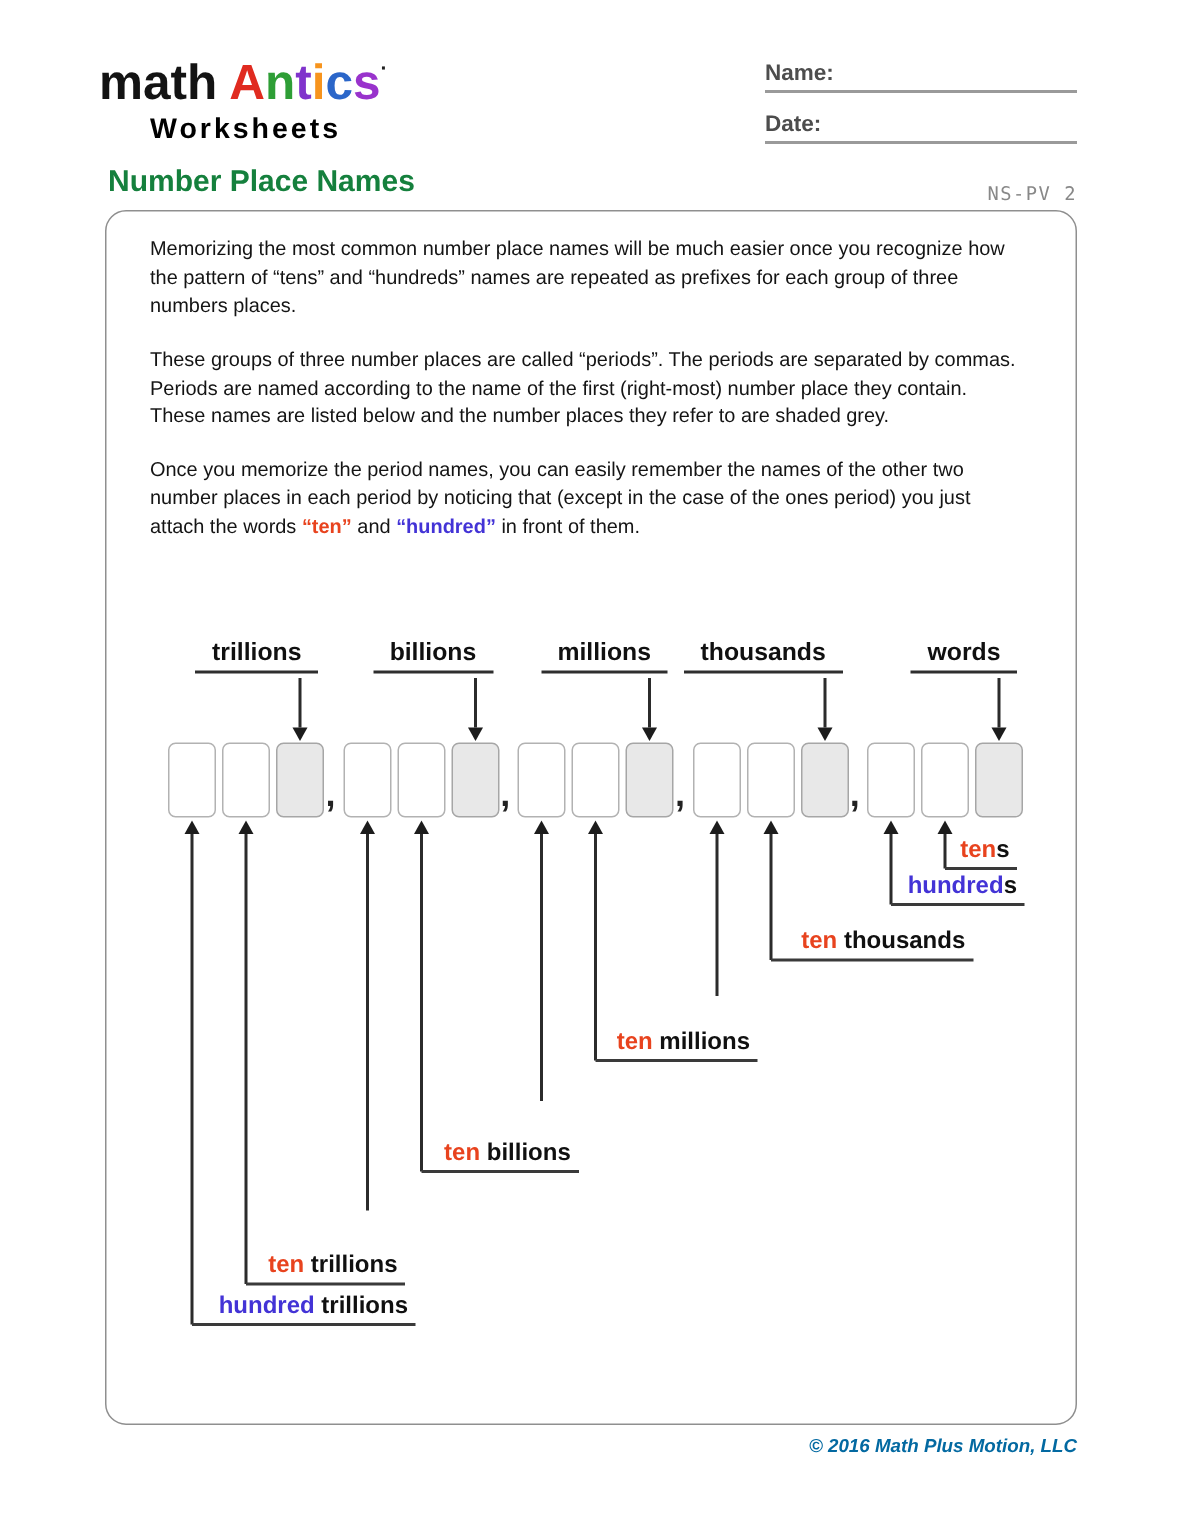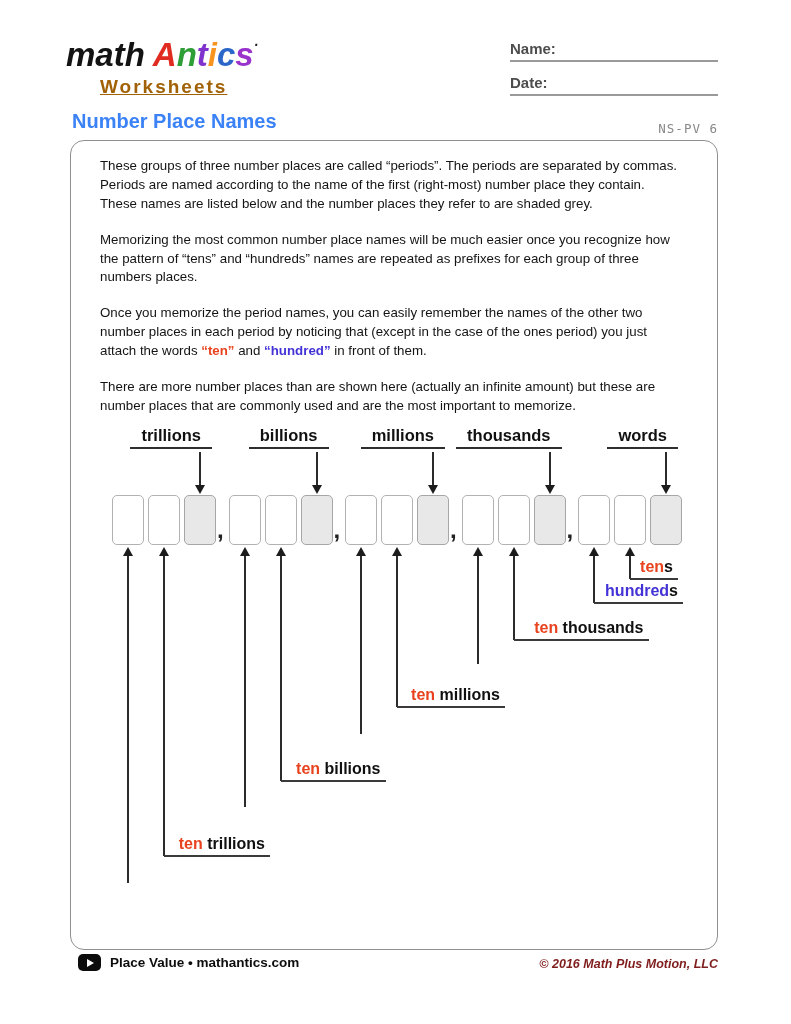--- a/index.html
+++ b/index.html
@@ -1,32 +1,32 @@
 <!DOCTYPE html>
 <html><head>
 <meta charset="utf-8">
 <style>
   html,body{margin:0;padding:0;background:#fff;}
   .page{position:relative;width:791px;height:1024px;background:#fff;overflow:hidden;
         font-family:"Liberation Sans",sans-serif;color:#111;}
 
   
   .logo{position:absolute;left:66px;top:38px;line-height:1;}
-  .logo-main{font-size:33px;font-weight:800;letter-spacing:0px;font-style:italic;}
+  .logo-main{font-size:33px;font-weight:800;letter-spacing:0px;}
   .logo-main .blk{color:#131313;}
   .logo-reg{font-size:14px;font-weight:800;color:#222;vertical-align:top;}
   .logo-sub{position:absolute;left:100px;top:76px;font-size:19px;font-weight:700;
-            letter-spacing:2px;color:#a16207;text-decoration:underline;}
+            letter-spacing:2px;color:#000000;}
 
   .fill-field{position:absolute;left:510px;width:208px;border-bottom:2px solid #9a9a9a;
               font-size:15px;font-weight:700;color:#4d4d4d;padding-bottom:3px;}
   .name-field{top:40px;}
   .date-field{top:74px;}
 
-  .doc-title{position:absolute;left:72px;top:110px;font-size:20px;font-weight:800;color:#3b82f6;}
+  .doc-title{position:absolute;left:72px;top:110px;font-size:20px;font-weight:800;color:#15803d;}
   .doc-code{position:absolute;right:73px;top:121px;font-size:12.5px;color:#888;
             font-family:"DejaVu Sans Mono",monospace;letter-spacing:1px;}
 
   
   .sheet{position:absolute;left:70px;top:140px;width:648px;height:810px;
          border:1.6px solid #8f8f8f;border-radius:14px;box-sizing:border-box;}
 
   .content-text{position:absolute;left:100px;top:157px;width:578px;}
   .content-text p{margin:0 0 17px 0;font-size:13.3px;line-height:1.42;color:#141414;}
   .cw{font-weight:700;}
@@ -49,64 +49,64 @@
                padding-right:5px;white-space:nowrap;line-height:22px;}
 
   
   .footer-left{position:absolute;left:78px;top:954px;display:flex;align-items:center;}
   .play-btn{width:23px;height:17px;background:#0c0c0c;border-radius:5px;position:relative;margin-right:9px;}
   .play-btn::after{content:"";position:absolute;left:9px;top:4.5px;width:0;height:0;
                    border-top:4px solid transparent;border-bottom:4px solid transparent;
                    border-left:7px solid #fff;}
   .footer-title{font-size:13.5px;font-weight:800;color:#0d0d0d;}
   .footer-right{position:absolute;right:73px;top:957px;font-size:12.5px;font-weight:700;
-                font-style:italic;color:#7f1d1d;}
+                font-style:italic;color:#0369a1;}
 </style>
 </head>
 <body>
 
 <div class="page">
 
   <div class="logo">
     <span class="logo-main"><span class="blk">math</span><span> </span><span><span style="color: rgb(224, 43, 32);">A</span><span style="color: rgb(46, 158, 54);">n</span><span style="color: rgb(128, 51, 204);">t</span><span style="color: rgb(247, 148, 29);">i</span><span style="color: rgb(43, 102, 201);">c</span><span style="color: rgb(153, 51, 204);">s</span></span><span class="logo-reg">·</span></span>
   </div>
   <div class="logo-sub">Worksheets</div>
 
   <div class="fill-field date-field">
     <span>Date:</span>
   </div>
   <div class="fill-field name-field">
     <span>Name:</span>
   </div>
 
   <div class="doc-title">Number Place Names</div>
-  <div class="doc-code">NS-PV 6</div>
+  <div class="doc-code">NS-PV 2</div>
 
   <div class="sheet"></div>
 
   <div class="content-text">
+    <p>Memorizing the most common number place names will be much easier once you recognize how the pattern of “tens” and “hundreds” names are repeated as prefixes for each group of three numbers places.</p>
     <p>These groups of three number places are called “periods”.  The periods are separated by commas. Periods are named according to the name of the first (right-most) number place they contain. These names are listed below  and the number places they refer to are shaded grey.</p>
-    <p>Memorizing the most common number place names will be much easier once you recognize how the pattern of “tens” and “hundreds” names are repeated as prefixes for each group of three numbers places.</p>
     <p><span>Once you memorize the period names, you can easily remember the names of the other two number places in each period by noticing that (except in the case of the ones period) you just attach the words </span><span class="cw ten-colored" style="color: rgb(232, 67, 30);">“ten”</span><span> and </span><span class="cw hundred-colored" style="color: rgb(67, 51, 214);">“hundred”</span><span> in front of them.</span></p>
-    <p>There are more number places than are shown here (actually an infinite amount) but these are number places that are commonly used and are the most important to memorize.</p>
   </div>
 
   <div id="diagram">
       <div class="pbox" style="left: 112px; top: 495px;"></div>
       <div class="pbox" style="left: 148px; top: 495px;"></div>
       <div class="pbox grey" style="left: 184px; top: 495px;"></div>
       <div class="comma" style="left: 217px; top: 518px;">,</div>
       <div class="period-label" style="right: 579px; top: 426px;"><span>trillions</span></div>
       <div class="vline" style="left: 199px; top: 452px; height: 33px;"></div>
       <div class="arrow-down" style="left: 195px; top: 485px;"></div>
       <div class="vline" style="left: 163px; top: 556px; height: 300px;"></div>
       <div class="arrow-up" style="left: 159px; top: 547px;"></div>
       <div class="place-label" style="left: 164px; top: 833px; width: 106px;"><span style="color: rgb(232, 67, 30);">ten</span><span> trillions</span></div>
       <div class="vline" style="left: 127px; top: 556px; height: 327px;"></div>
       <div class="arrow-up" style="left: 123px; top: 547px;"></div>
+      <div class="place-label" style="left: 128px; top: 860px; width: 149px;"><span style="color: rgb(67, 51, 214);">hundred</span><span> trillions</span></div>
       <div class="pbox" style="left: 228.5px; top: 495px;"></div>
       <div class="pbox" style="left: 264.5px; top: 495px;"></div>
       <div class="pbox grey" style="left: 300.5px; top: 495px;"></div>
       <div class="comma" style="left: 333.5px; top: 518px;">,</div>
       <div class="period-label" style="right: 462.5px; top: 426px;"><span>billions</span></div>
       <div class="vline" style="left: 315.5px; top: 452px; height: 33px;"></div>
       <div class="arrow-down" style="left: 311.5px; top: 485px;"></div>
       <div class="vline" style="left: 279.5px; top: 556px; height: 225px;"></div>
       <div class="arrow-up" style="left: 275.5px; top: 547px;"></div>
       <div class="place-label" style="left: 280.5px; top: 758px; width: 105px;"><span style="color: rgb(232, 67, 30);">ten</span><span> billions</span></div>
@@ -143,19 +143,15 @@
       <div class="vline" style="left: 665px; top: 452px; height: 33px;"></div>
       <div class="arrow-down" style="left: 661px; top: 485px;"></div>
       <div class="vline" style="left: 629px; top: 556px; height: 23px;"></div>
       <div class="arrow-up" style="left: 625px; top: 547px;"></div>
       <div class="place-label" style="left: 630px; top: 556px; width: 48px;"><span style="color: rgb(232, 67, 30);">ten</span><span>s</span></div>
       <div class="vline" style="left: 593px; top: 556px; height: 47px;"></div>
       <div class="arrow-up" style="left: 589px; top: 547px;"></div>
       <div class="place-label" style="left: 594px; top: 580px; width: 89px;"><span style="color: rgb(67, 51, 214);">hundred</span><span>s</span></div>
     </div>
 
-  <div class="footer-left">
-    <div class="play-btn"></div>
-    <div class="footer-title">Place Value • mathantics.com</div>
-  </div>
   <div class="footer-right">© 2016 Math Plus Motion, LLC</div>
 
 </div>
 
 </body></html>

